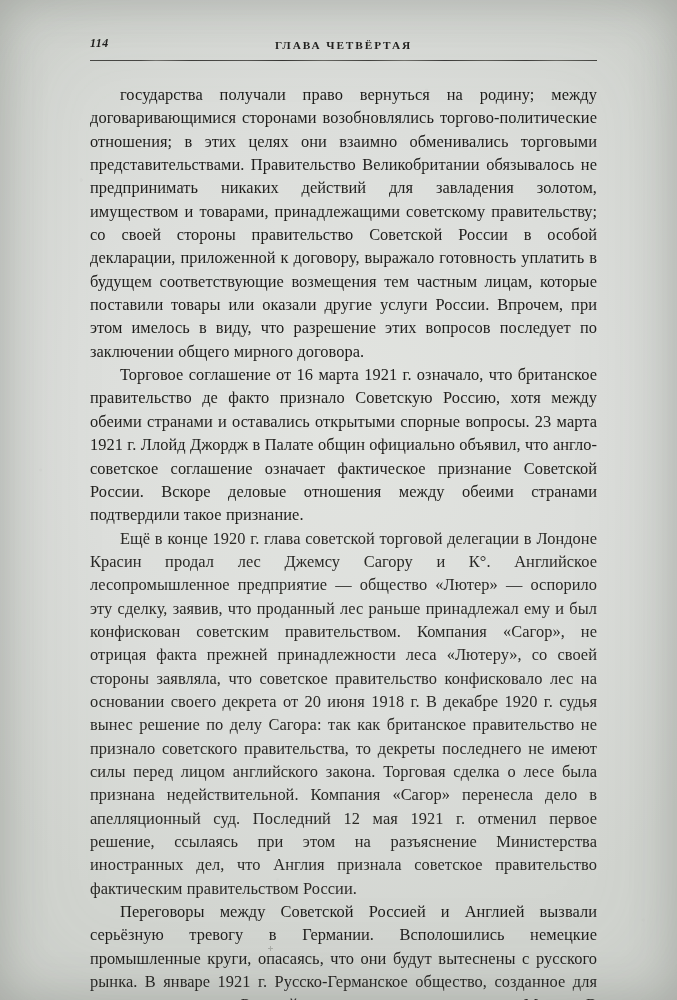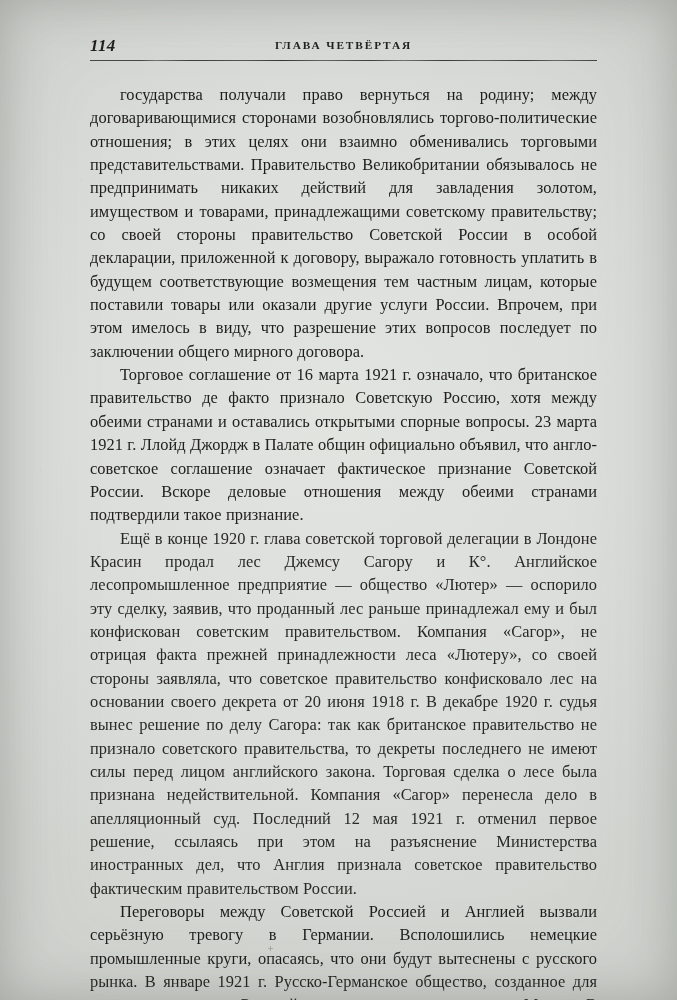--- a/index.html
+++ b/index.html
@@ -61,21 +61,21 @@
     position: relative;
     height: 30px;
     margin-top: 36px;
   }
   .folio {
     position: absolute;
     left: 0;
     top: 0;
     font-style: italic;
     font-weight: 700;
-    font-size: 17px;
+    font-size: 12px;
     letter-spacing: 0.4px;
     color: #1f1e1c;
   }
   .chaptitle {
     position: absolute;
     left: 0;
     right: 8px;
     top: 3px;
     text-align: center;
     font-size: 11.3px;

